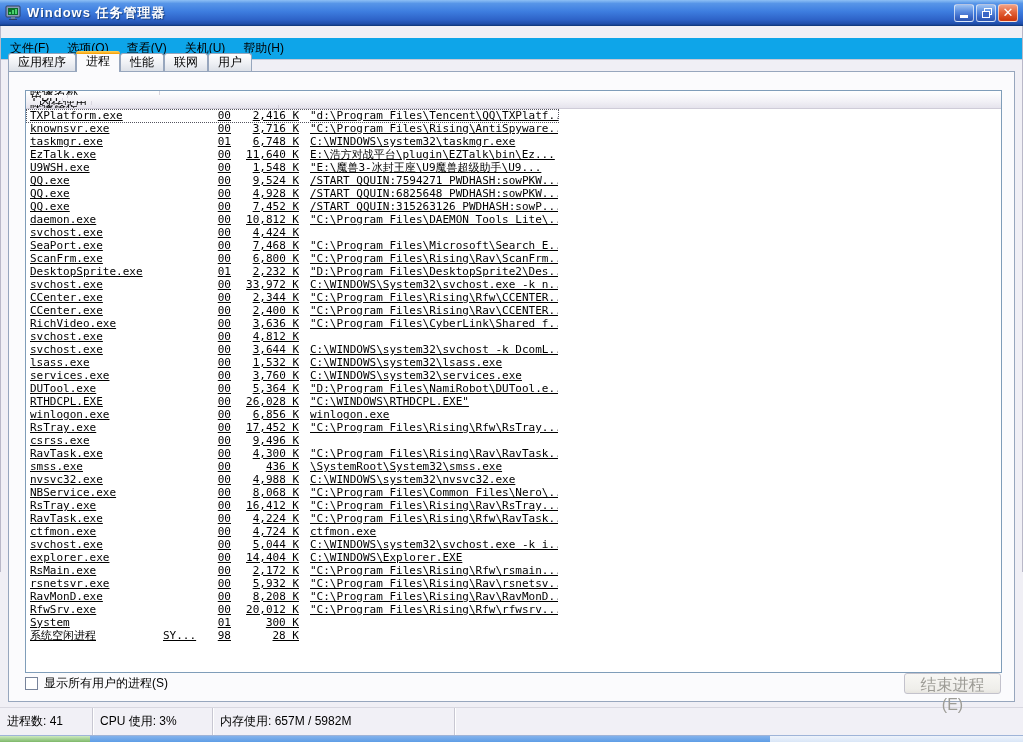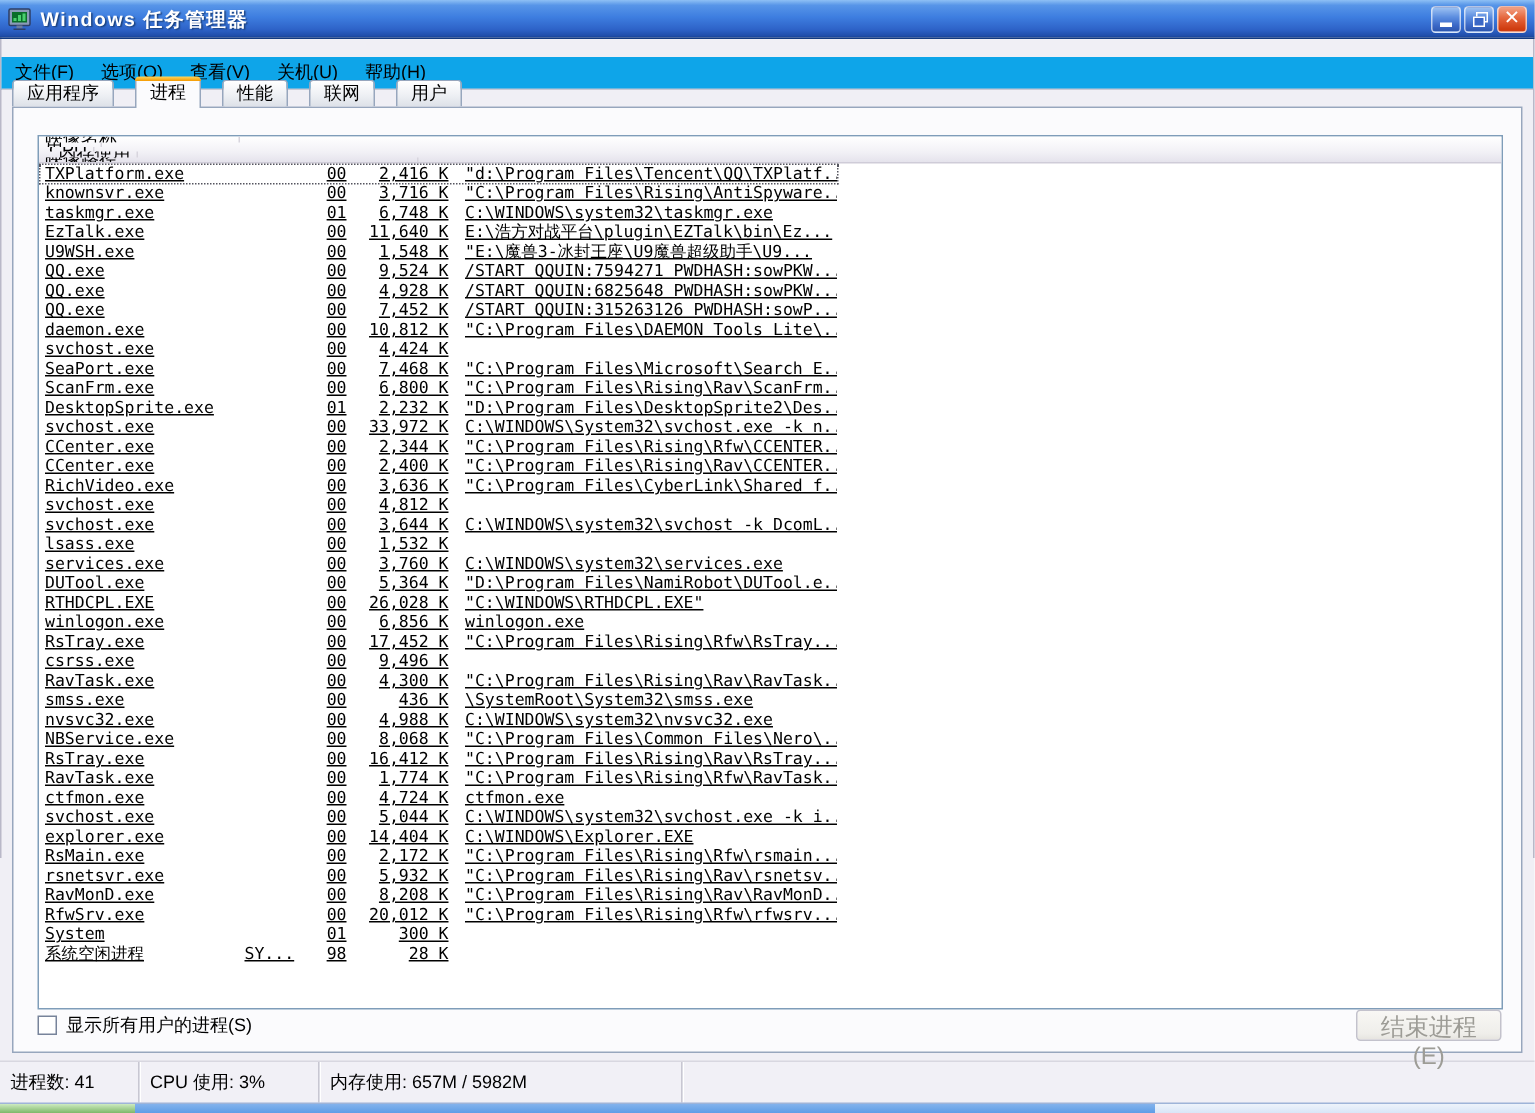--- a/index.html
+++ b/index.html
@@ -21,21 +21,21 @@
   .glyph-restore{position:relative;width:9px;height:9px;}
   .glyph-restore .b{position:absolute;border:1px solid #fff;background:transparent;}
   .glyph-restore .b1{left:2px;top:0;width:6px;height:5px;}
   .glyph-restore .b2{left:0;top:3px;width:6px;height:5px;background:#3a67c6;}
   .glyph-x{color:#fff;font-weight:bold;font-size:13px;line-height:13px;font-family:"DejaVu Sans",sans-serif;}
   
   .menubar{position:absolute;left:1px;top:26px;width:1021px;height:22px;background:#0ea5e9;
     display:flex;align-items:center;border-bottom:1px solid #c9c8d4;box-sizing:border-box;margin-top:12px;}
   .menu-item{font-size:12px;color:#000;padding:0 9px;height:100%;display:flex;align-items:center;cursor:default;}
   
-  .tabstrip{position:absolute;left:8px;top:50px;height:21px;display:flex;align-items:flex-end;gap:14px;z-index:3;}
+  .tabstrip{position:absolute;left:8px;top:50px;height:21px;display:flex;align-items:flex-end;gap:0;z-index:3;}
   .tab{font-size:12px;height:18px;padding:0 9px;display:flex;align-items:center;
        background:linear-gradient(180deg,#ffffff 0%,#eef0f4 55%,#dde1e8 100%);
        border:1px solid #97a6bd;border-bottom:none;border-radius:3px 3px 0 0;box-sizing:border-box;cursor:default;}
   .tab.active{position:relative;height:21px;background:#fbfbfd;z-index:4;margin-bottom:-1px;padding-bottom:1px;text-align:right;}
   .tab.active::before{content:"";position:absolute;left:-1px;right:-1px;top:-1px;height:3px;
        border-radius:3px 3px 0 0;background:linear-gradient(180deg,#ffd65e,#f59a00);}
   
   .tabpage{position:absolute;left:8px;top:71px;width:1007px;height:631px;background:#fbfbfd;
     border:1px solid #97a6bd;box-sizing:border-box;z-index:2;}
   
@@ -271,20 +271,21 @@
     <span class="c user"></span>
     <span class="c cpu">00</span>
     <span class="c mem">3,644 K</span>
     <span class="c path">C:\WINDOWS\system32\svchost -k DcomL...</span>
   </div>
           <div class="lv-row">
     <span class="c name">lsass.exe</span>
     <span class="c user"></span>
     <span class="c cpu">00</span>
     <span class="c mem">1,532 K</span>
+    <span class="c path">C:\WINDOWS\system32\lsass.exe</span>
   </div>
           <div class="lv-row">
     <span class="c name">services.exe</span>
     <span class="c user"></span>
     <span class="c cpu">00</span>
     <span class="c mem">3,760 K</span>
     <span class="c path">C:\WINDOWS\system32\services.exe</span>
   </div>
           <div class="lv-row">
     <span class="c name">DUTool.exe</span>
@@ -353,21 +354,21 @@
     <span class="c name">RsTray.exe</span>
     <span class="c user"></span>
     <span class="c cpu">00</span>
     <span class="c mem">16,412 K</span>
     <span class="c path">"C:\Program Files\Rising\Rav\RsTray....</span>
   </div>
           <div class="lv-row">
     <span class="c name">RavTask.exe</span>
     <span class="c user"></span>
     <span class="c cpu">00</span>
-    <span class="c mem">1,774 K</span>
+    <span class="c mem">4,224 K</span>
     <span class="c path">"C:\Program Files\Rising\Rfw\RavTask...</span>
   </div>
           <div class="lv-row">
     <span class="c name">ctfmon.exe</span>
     <span class="c user"></span>
     <span class="c cpu">00</span>
     <span class="c mem">4,724 K</span>
     <span class="c path">ctfmon.exe</span>
   </div>
           <div class="lv-row">

